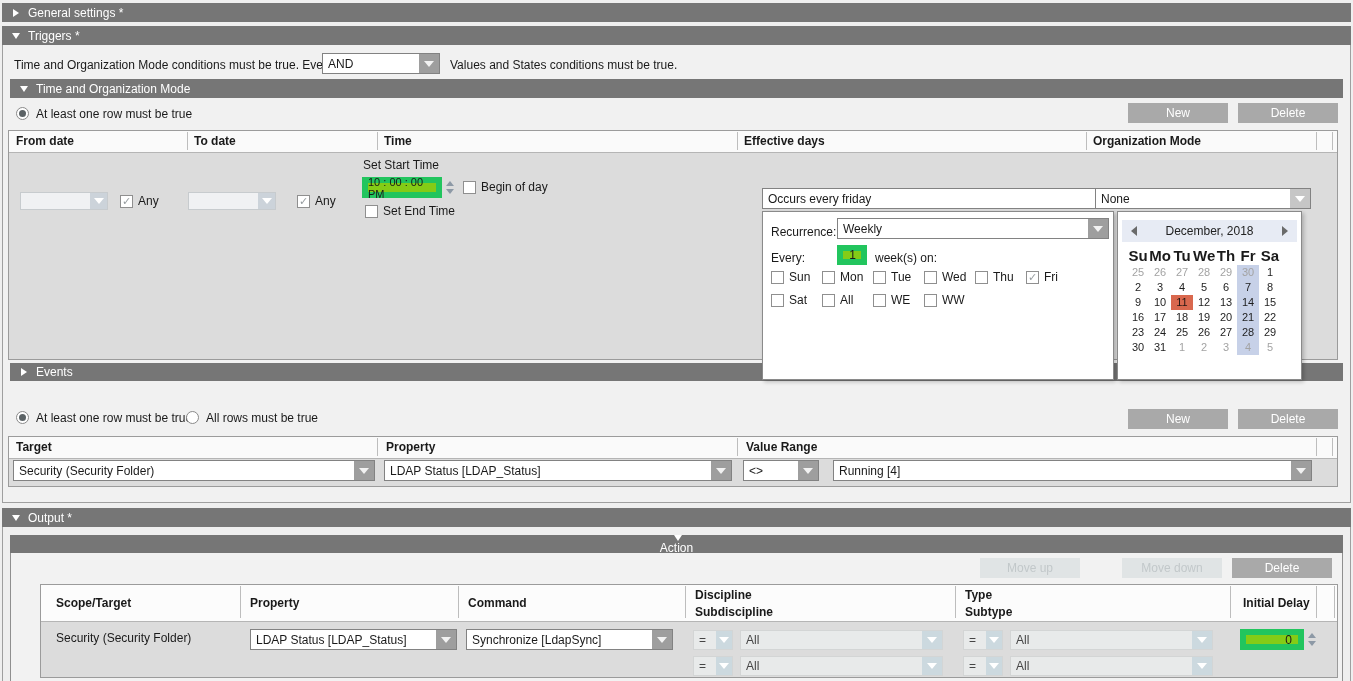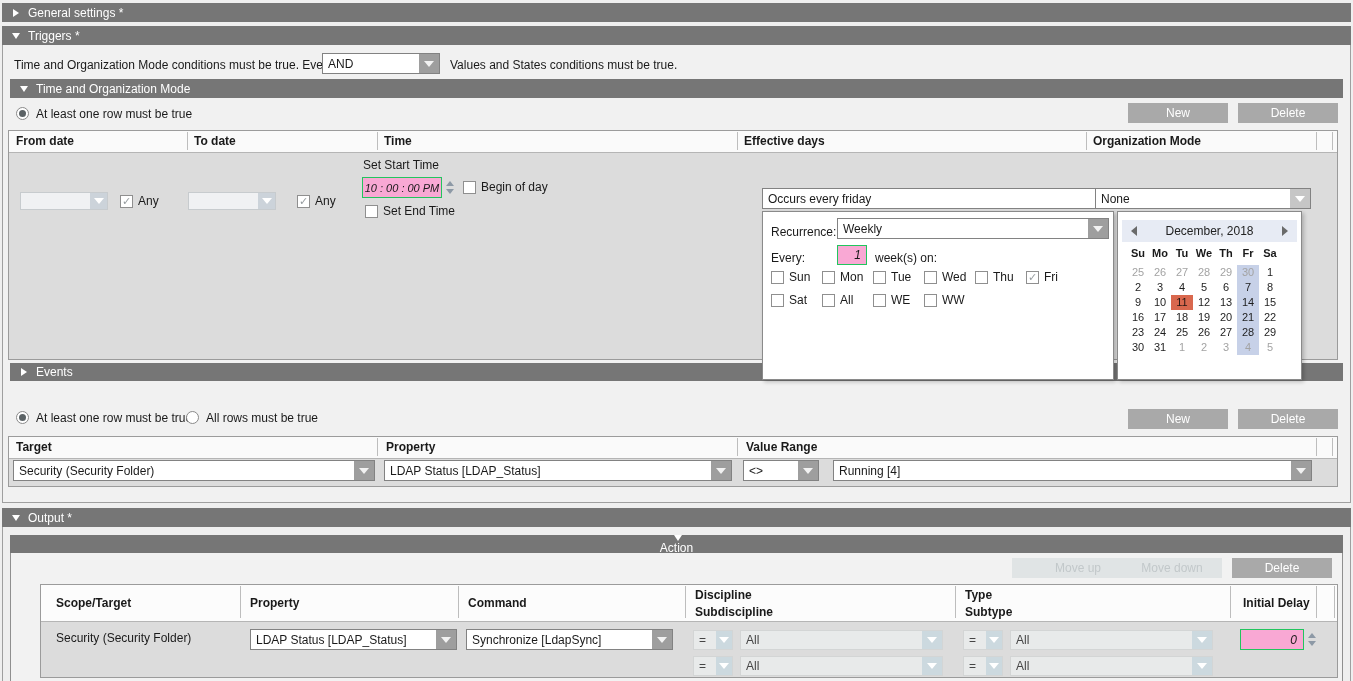--- a/index.html
+++ b/index.html
@@ -30,41 +30,41 @@
   .combo.dim .combo-text{color:#454545;}
   .combo.dim .combo-btn{background:#ccd9df;}
   .combo.dim .combo-btn i{border-top-color:#fff;}
   
   .cb{width:13px;height:13px;background:#fff;border:1px solid #8f8f8f;box-sizing:border-box;display:inline-flex;align-items:center;justify-content:center;}
   .cb-wrap{position:absolute;display:flex;align-items:center;gap:5px;}
   .checked .cb::after{content:"\2713";color:#969c9f;font-size:11px;font-weight:bold;line-height:1;}
   .radio{position:absolute;width:13px;height:13px;border:1px solid #8a8a8a;border-radius:50%;background:#fff;box-sizing:border-box;}
   .radio.selected::after{content:"";position:absolute;left:2px;top:2px;right:2px;bottom:2px;background:#5c6366;border-radius:50%;}
   
-  .field{position:absolute;background:#f9a8d4;border:1px solid #22c55e;box-sizing:border-box;display:flex;align-items:center;font-size:11px;font-style:italic;}
+  .field{position:absolute;background:#84cc16;border:6px solid #22c55e;box-sizing:border-box;display:flex;align-items:center;font-size:11px;}
   .spin{position:absolute;width:10px;height:21px;display:flex;flex-direction:column;align-items:center;justify-content:center;gap:3px;}
   .spin .up{width:0;height:0;border-left:4px solid transparent;border-right:4px solid transparent;border-bottom:5px solid #8d99a6;}
   .spin .dn{width:0;height:0;border-left:4px solid transparent;border-right:4px solid transparent;border-top:5px solid #8d99a6;}
   
   .tbl{position:absolute;border:1px solid #9b9b9b;box-sizing:border-box;background:#dcdcdc;}
   .tbl-hdr{position:absolute;left:0;right:0;top:0;background:#fafafa;border-bottom:1px solid #b5b5b5;}
   .hlabel{position:absolute;font-weight:bold;font-size:12px;white-space:nowrap;}
   .vsep{position:absolute;width:1px;background:#bdbdbd;}
   
   .popup{position:absolute;background:#fff;border:1px solid #8a8a8a;box-shadow:2px 2px 4px rgba(0,0,0,0.22);z-index:20;box-sizing:border-box;}
   .plabel{position:absolute;font-size:12px;white-space:nowrap;}
   .day-row{position:absolute;display:flex;}
   .day-cb{width:51px;display:flex;align-items:center;gap:5px;font-size:12px;}
   
   .cal-hdr{position:absolute;left:4px;right:4px;top:8px;height:22px;background:#e7ebf4;display:flex;align-items:center;justify-content:space-between;padding:0 9px;box-sizing:border-box;}
   .cal-title{font-size:12px;color:#222;}
   .cal-prev{width:0;height:0;border-top:5px solid transparent;border-bottom:5px solid transparent;border-right:6px solid #6a6a6a;}
   .cal-next{width:0;height:0;border-top:5px solid transparent;border-bottom:5px solid transparent;border-left:6px solid #6a6a6a;}
   .cal-dow{position:absolute;left:9px;top:35px;display:grid;grid-template-columns:repeat(7,22px);}
-  .cal-dow span{text-align:center;font-weight:bold;font-size:11px;}
+  .cal-dow span{text-align:center;font-weight:bold;font-size:15px;}
   .cal-grid{position:absolute;left:9px;top:53px;display:grid;grid-template-columns:repeat(7,22px);grid-auto-rows:15px;}
   .cal-cell{font-size:11px;text-align:center;line-height:15px;color:#1e1e1e;}
   .cal-cell.muted{color:#a3a3a3;}
   .cal-cell.friday{background:#c7d1e8;}
   .cal-cell.today{background:#d9684e;color:#241511;}
   .txt{position:absolute;white-space:nowrap;}
 </style>
 </head>
 <body>
 
@@ -333,21 +333,21 @@
     <span class="tri-d"></span>
     <span>Output *</span>
   </div>
   <div class="container" style="left:2px;top:527px;width:1347px;height:154px;border-bottom:none;background:#efefef;"></div>
   <div class="bar" style="left:10px;top:535px;width:1333px;height:18px;flex-direction:column;">
     <span class="tri-d"></span>
     <span>Action</span>
   </div>
   <div class="abs" style="left:10px;top:553px;width:1333px;height:128px;background:#f2f2f2;border-left:1px solid #8f8f8f;border-right:1px solid #8f8f8f;box-sizing:border-box;"></div>
 
-  <div class="btn disabled" style="left:1012px;top:558px;padding-left:16px;">Move up</div>
+  <div class="btn disabled" style="left:980px;top:558px;">Move up</div>
   <div class="btn disabled" style="left:1122px;top:558px;text-align:right;">Move down</div>
   <div class="btn" style="left:1232px;top:558px;">Delete</div>
 
   <div class="tbl" style="left:40px;top:584px;width:1298px;height:94px;">
     <div class="tbl-hdr" style="height:36px;background:#fcfcfc;"></div>
   </div>
   <span class="hlabel" style="left:56px;top:596px;">Scope/Target</span>
   <span class="hlabel" style="left:250px;top:596px;">Property</span>
   <span class="hlabel" style="left:468px;top:596px;">Command</span>
   <span class="hlabel" style="left:695px;top:588px;">Discipline</span>

